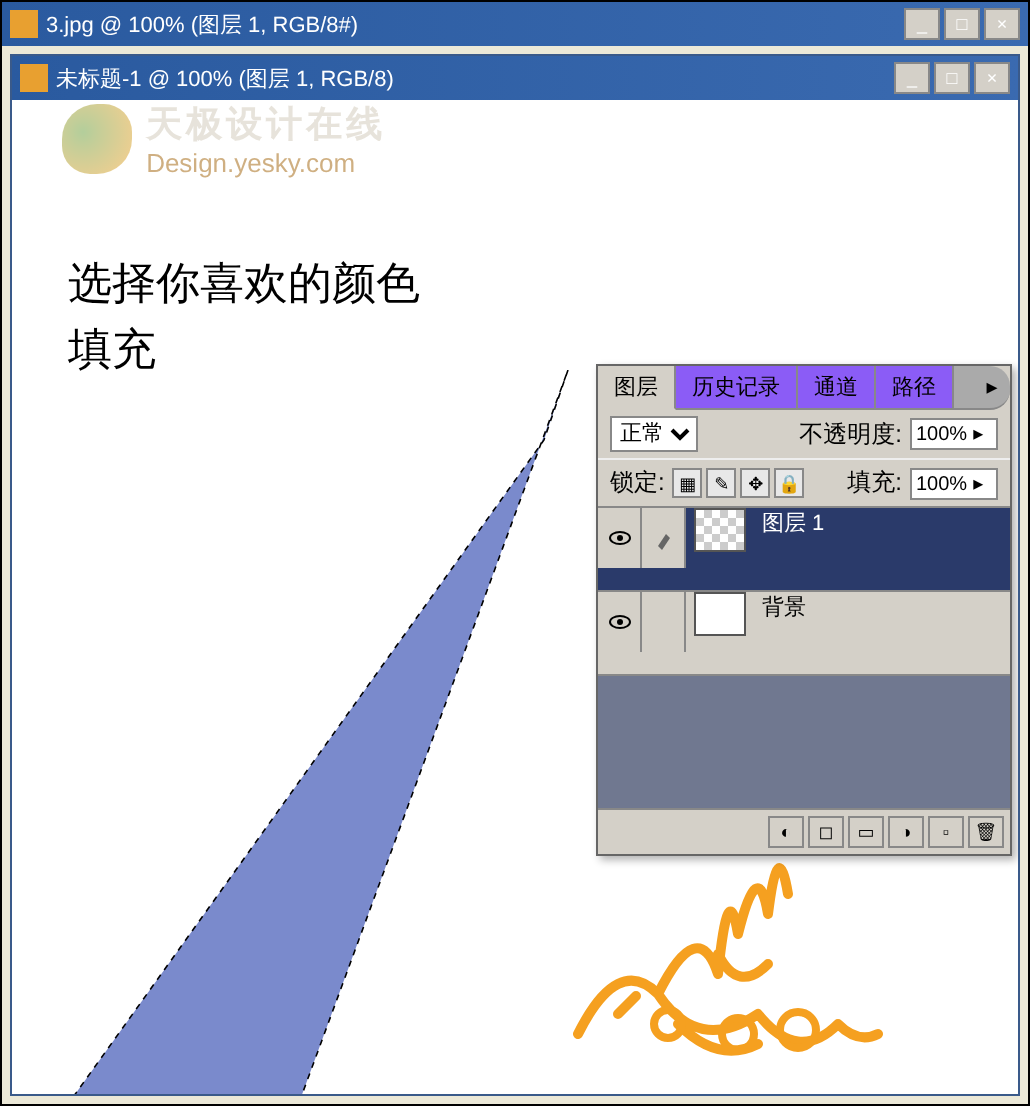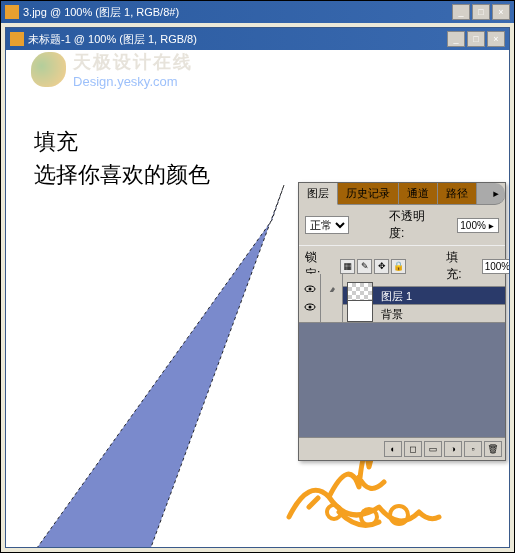--- a/index.html
+++ b/index.html
@@ -14,44 +14,44 @@
     
     .window-inner { margin: 4px; border: 1px solid #3a5a8a; background: #ece9d8; height: calc(100% - 30px); }
     .window-inner .titlebar { background: linear-gradient(to right, #2a5a9f, #3a6ab0); justify-content: center; }
     
     .canvas-area { background: #fff; height: calc(100% - 22px); position: relative; overflow: hidden; padding-left: 28px; }
     
     .watermark { position: absolute; top: 0; left: 25px; opacity: 0.5; }
     .watermark-logo { width: 35px; height: 35px; background: radial-gradient(circle at 30% 40%, #6a9e3a, #f5a020); border-radius: 50% 40% 50% 40%; display: inline-block; vertical-align: middle; }
     .watermark-text { display: inline-block; vertical-align: middle; margin-left: 4px; }
     .watermark-cn { color: #d0c8b8; font-size: 18px; font-weight: bold; letter-spacing: 2px; }
-    .watermark-en { color: #3b82f6; font-size: 13px; }
+    .watermark-en { color: #a16207; font-size: 13px; }
     
     .instruction { position: absolute; top: 75px; left: 28px; font-family: "STKaiti", "KaiTi", serif; font-size: 22px; color: #000; line-height: 1.5; }
     
     .triangle-shape { position: absolute; top: 135px; left: 8px; width: 275px; height: 395px; }
     
     .signature { position: absolute; bottom: 10px; right: 60px; width: 180px; height: 140px; }
     
     .layers-panel { position: absolute; top: 132px; right: 3px; width: 208px; background: #d4d0c8; border: 1px solid #666; box-shadow: 2px 2px 4px rgba(0,0,0,0.3); }
     .panel-tabs { display: flex; background: #aaa; border-bottom: 1px solid #888; border-radius: 10px; }
-    .panel-tab { padding: 3px 8px; font-size: 11px; background: #a16207; border-right: 1px solid #888; cursor: pointer; }
+    .panel-tab { padding: 3px 8px; font-size: 11px; background: #8b5cf6; border-right: 1px solid #888; cursor: pointer; }
     .panel-tab.active { background: #d4d0c8; border-bottom: 1px solid #d4d0c8; margin-bottom: -1px; }
     .panel-menu-btn { margin-left: auto; width: 18px; display:flex; align-items:center; justify-content:center; cursor:pointer; }
     
-    .panel-row { display: flex; align-items: center; padding: 3px 6px; gap: 20px; }
+    .panel-row { display: flex; align-items: center; padding: 3px 6px; gap: 4px; }
     .panel-row select { font-size: 11px; background:#fff; border:1px solid #888; height: 18px; }
     .panel-row .label { font-size: 12px; }
     .opacity-input { width: 44px; font-size:10px; border:1px solid #888; background:#fff; padding: 1px 2px; display:inline-flex; align-items:flex-end; }
     .lock-row { border-top: 1px solid #eee; border-bottom: 1px solid #888; }
     .lock-icons { display:flex; gap:2px; }
     .lock-icon { width: 15px; height: 15px; border:1px solid #888; background:#e8e8e8; font-size:9px; display:flex; align-items:center; justify-content:center; cursor:pointer; }
     
     .layer-list { background: #707890; min-height: 150px; }
-    .layer-item { display: flex; align-items: flex-end; background: #d4d0c8; border-bottom: 1px solid #888; height: 18px; }
+    .layer-item { display: flex; align-items: flex-start; background: #d4d0c8; border-bottom: 1px solid #888; height: 42px; }
     .layer-item.selected { background: #2a3a6a; color: #fff; }
     .layer-vis { width: 22px; height: 30px; display:flex; align-items:center; justify-content:center; border-right:1px solid #888; background:#d4d0c8; cursor:pointer; }
     .layer-link { width: 22px; height: 30px; border-right:1px solid #888; background:#d4d0c8; cursor:pointer; display:flex; align-items:center; justify-content:center; }
     .layer-thumb { width: 26px; height: 22px; margin: 0 4px; background:#fff; border:1px solid #555; }
     .layer-thumb.transparent { background-image: repeating-conic-gradient(#ccc 0% 25%, #fff 0% 50%); background-size: 8px 8px; }
     .layer-name { font-size: 11px; padding-left:4px; }
     
     .panel-footer { display:flex; justify-content:flex-end; gap:2px; padding: 3px; background:#d4d0c8; border-top:1px solid #888; }
     .footer-btn { width: 18px; height: 16px; border:1px solid #888; background:#d4d0c8; font-size:9px; display:flex; align-items:center; justify-content:center; cursor:pointer; }
     
@@ -87,22 +87,22 @@
 
       <div class="watermark">
         <span class="watermark-logo"></span>
         <span class="watermark-text">
           <div class="watermark-cn">天极设计在线</div>
           <div class="watermark-en">Design.yesky.com</div>
         </span>
       </div>
 
       <div class="instruction">
+        <div>选择你喜欢的颜色</div>
         <div>填充</div>
-        <div>选择你喜欢的颜色</div>
       </div>
 
       <svg class="triangle-shape" viewBox="0 0 275 395">
         <polygon points="270,0 258,35 0,395 125,395" fill="#7a8acc" stroke="#000" stroke-width="0.8" stroke-dasharray="3,3"></polygon>
       </svg>
 
       <svg class="signature" viewBox="0 0 180 140">
         <path d="M 20 120 Q 40 80 60 100 Q 80 60 90 90 Q 95 40 100 70 Q 110 30 115 60 Q 120 20 125 50 M 60 100 Q 80 130 110 110 Q 130 135 150 115 Q 160 125 170 120 M 90 80 Q 100 100 115 85 M 70 115 Q 90 135 110 125 M 40 110 Q 55 95 45 105" stroke="#f5a020" stroke-width="5" fill="none" stroke-linecap="round" stroke-linejoin="round"></path>
         <circle cx="65" cy="115" r="7" stroke="#f5a020" stroke-width="4" fill="none"></circle>
         <circle cx="100" cy="120" r="8" stroke="#f5a020" stroke-width="4" fill="none"></circle>

